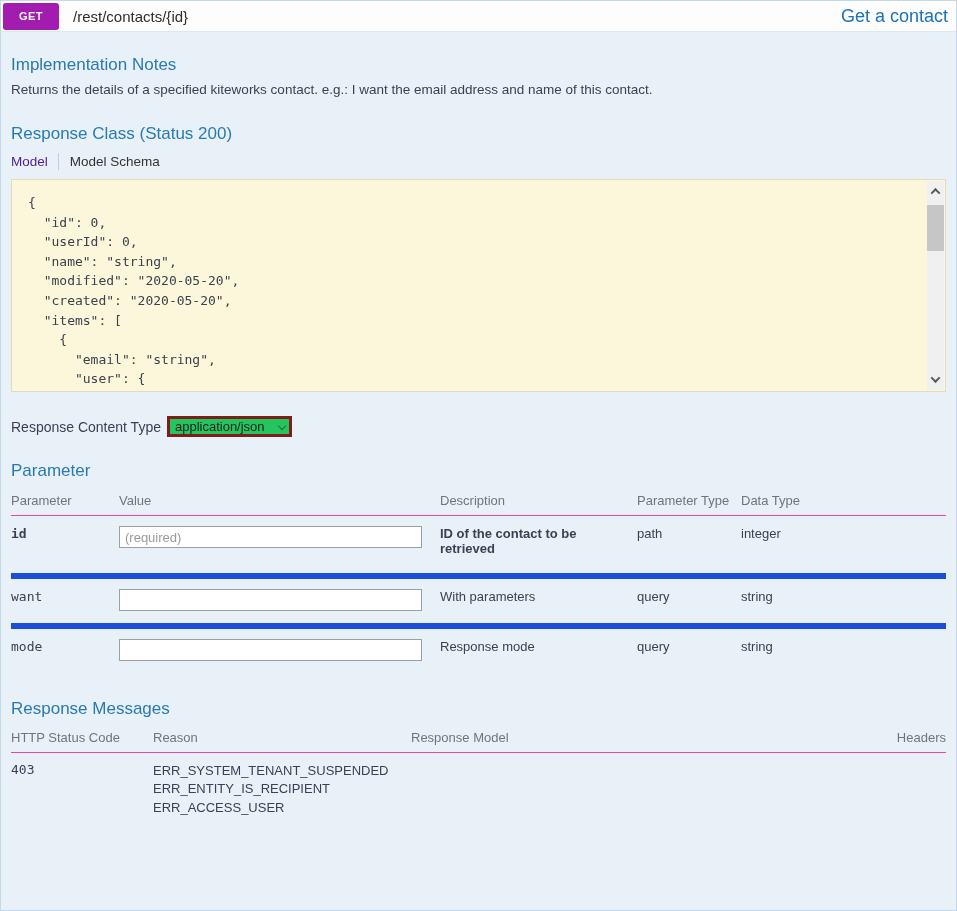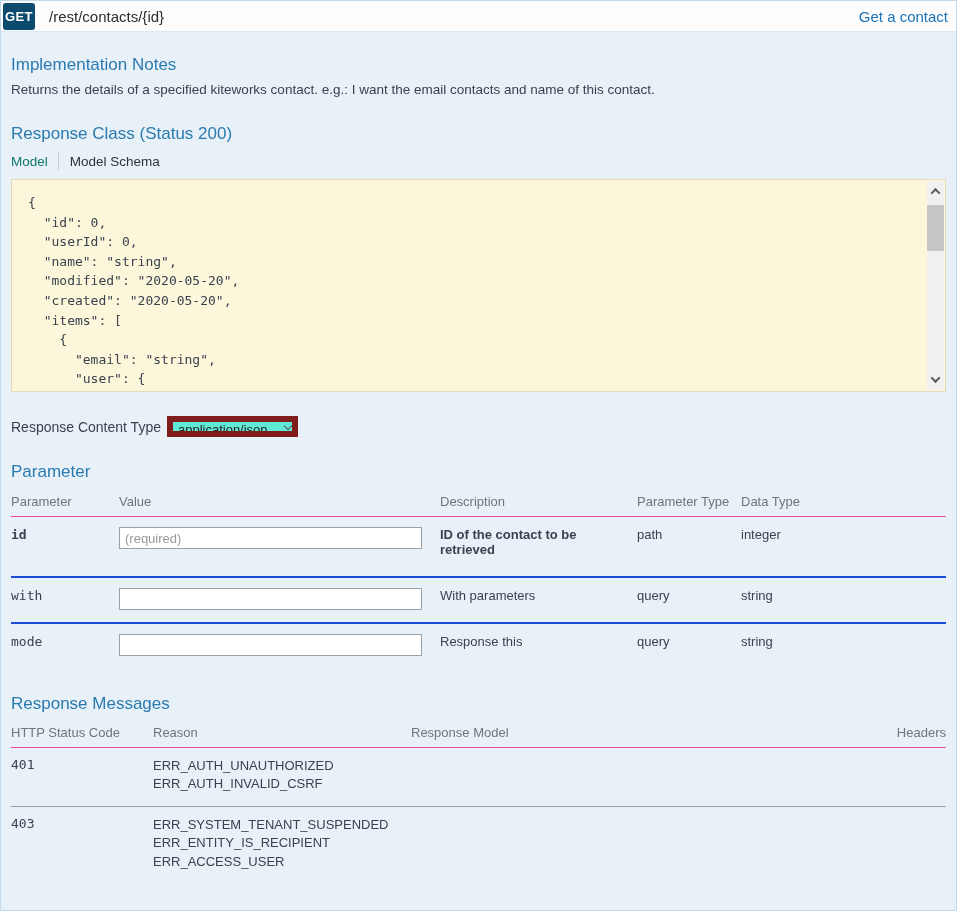--- a/index.html
+++ b/index.html
@@ -17,39 +17,39 @@
   
   .op-header {
     background: #fdfdfe;
     height: 31px;
     display: flex;
     align-items: center;
     padding: 0 8px 0 2px;
     border-bottom: 1px solid #dce8f2;
   }
   .method-badge {
-    background: #0c4a6e;
+    background: #a21caf;
     color: #fff;
-    font-size: 13px;
+    font-size: 11px;
     font-weight: bold;
     letter-spacing: .4px;
     border-radius: 3px;
-    width: 32px; height: 27px;
+    width: 56px; height: 27px;
     display: flex; align-items: center; justify-content: center;
     cursor: pointer;
   }
   .op-path {
     margin-left: 14px;
     font-size: 15px;
     color: #2d2d2d;
     text-decoration: none;
     flex: 1;
   }
   .op-summary-link {
-    font-size: 15px;
+    font-size: 18px;
     color: #1a73b8;
     text-decoration: none;
     cursor: pointer;
   }
 
   
   .content { padding: 0 10px; }
 
   .h-blue {
     color: #2a7ab0;
@@ -65,21 +65,21 @@
   .resp-class-title { margin-top: 27px; }
 
   
   .tabs {
     margin-top: 9px;
     display: flex;
     align-items: center;
     font-size: 13.5px;
   }
   .tab { cursor: pointer; padding: 1px 0; }
-  .tab.inactive { color: #0f766e; padding-right: 10px; }
+  .tab.inactive { color: #4c1d95; padding-right: 10px; }
   .tab.active { color: #333; font-weight: 400; padding-left: 11px; border-left: 1px solid #ccc; }
 
   
   .code-block {
     margin-top: 9px;
     position: relative;
     height: 213px;
     background: #fcf6db;
     border: 1px solid #e3dcba;
   }
@@ -128,22 +128,22 @@
     align-items: center;
   }
   .rct-label { font-size: 14px; color: #3b4151; }
   .rct-select-wrap { position: relative; margin-left: 6px; }
   .rct-select {
     appearance: none;
     -webkit-appearance: none;
     font-family: "Liberation Sans", sans-serif;
     font-size: 13px;
     color: #222;
-    background: #5eead4;
-    border: 6px solid #7f1d1d;
+    background: #22c55e;
+    border: 3px solid #7f1d1d;
     border-radius: 0;
     height: 21px;
     padding: 0 24px 0 5px;
   }
   .rct-select-wrap .chev-sel {
     position: absolute; right: 7px; top: 7px;
     width: 6px; height: 6px;
     border-left: 1.5px solid #555;
     border-top: 1.5px solid #555;
     transform: rotate(225deg);
@@ -162,21 +162,21 @@
     padding: 9px 0 7px 0;
     border-bottom: 1px solid #ec4899;
   }
   td {
     font-size: 13px;
     color: #3b4151;
     vertical-align: top;
     padding: 10px 8px 12px 0;
   }
   .params-table { margin-top: 3px; }
-  .params-table td { border-bottom: 2px solid #1d4ed8; }
+  .params-table td { border-bottom: 6px solid #1d4ed8; }
   .params-table tr:last-child td { border-bottom: none; }
   .mono { font-family: "DejaVu Sans Mono", monospace; }
   .pname { font-family: "DejaVu Sans Mono", monospace; font-size: 13px; }
   .pname.req { font-weight: bold; }
   .pvalue input {
     width: 303px; height: 22px;
     border: 1px solid #9aa0a6;
     background: #fff;
     font-family: "Liberation Sans", sans-serif;
     font-size: 13px;
@@ -200,21 +200,21 @@
 
   <div class="op-header">
     <span class="method-badge">GET</span>
     <a class="op-path">/rest/contacts/{id}</a>
     <a class="op-summary-link">Get a contact</a>
   </div>
 
   <div class="content">
 
     <div class="h-blue impl-title">Implementation Notes</div>
-    <div class="impl-body">Returns the details of a specified kiteworks contact. e.g.: I want the email contacts and name of this contact.</div>
+    <div class="impl-body">Returns the details of a specified kiteworks contact. e.g.: I want the email address and name of this contact.</div>
 
     <div class="h-blue resp-class-title">Response Class (Status 200)</div>
     <div class="tabs">
       <span class="tab inactive">Model</span>
       <span class="tab active">Model Schema</span>
     </div>
 
     <div class="code-block">
       <pre>{
   "id": 0,
@@ -269,34 +269,34 @@
         <tr style="height:60px">
           <td class="pname req">id</td>
           <td class="pvalue">
             <input type="text" placeholder="(required)" style="">
           </td>
           <td class="desc-req" style="padding-right:40px">ID of the contact to be retrieved</td>
           <td>path</td>
           <td>integer</td>
         </tr>
         <tr style="height:42px">
-          <td class="pname">with</td>
+          <td class="pname">want</td>
           <td class="pvalue">
             <input type="text" placeholder="" style="">
           </td>
           <td>With parameters</td>
           <td>query</td>
           <td>string</td>
         </tr>
         <tr style="height:42px">
           <td class="pname">mode</td>
           <td class="pvalue">
             <input type="text" placeholder="" style="">
           </td>
-          <td>Response this</td>
+          <td>Response mode</td>
           <td>query</td>
           <td>string</td>
         </tr>
       </tbody>
     </table>
 
     <div class="h-blue rm-title">Response Messages</div>
     <table class="rm-table">
       <colgroup>
           <col style="width:142px">
@@ -307,27 +307,20 @@
       <thead>
         <tr>
           <th>HTTP Status Code</th>
           <th>Reason</th>
           <th>Response Model</th>
           <th class="right">Headers</th>
         </tr>
       </thead>
       <tbody>
         <tr>
-          <td class="mono">401</td>
-          <td class="multiline">ERR_AUTH_UNAUTHORIZED
-ERR_AUTH_INVALID_CSRF</td>
-          <td></td>
-          <td class="right"></td>
-        </tr>
-        <tr>
           <td class="mono">403</td>
           <td class="multiline">ERR_SYSTEM_TENANT_SUSPENDED
 ERR_ENTITY_IS_RECIPIENT
 ERR_ACCESS_USER</td>
           <td></td>
           <td class="right"></td>
         </tr>
 
       </tbody>
     </table>

